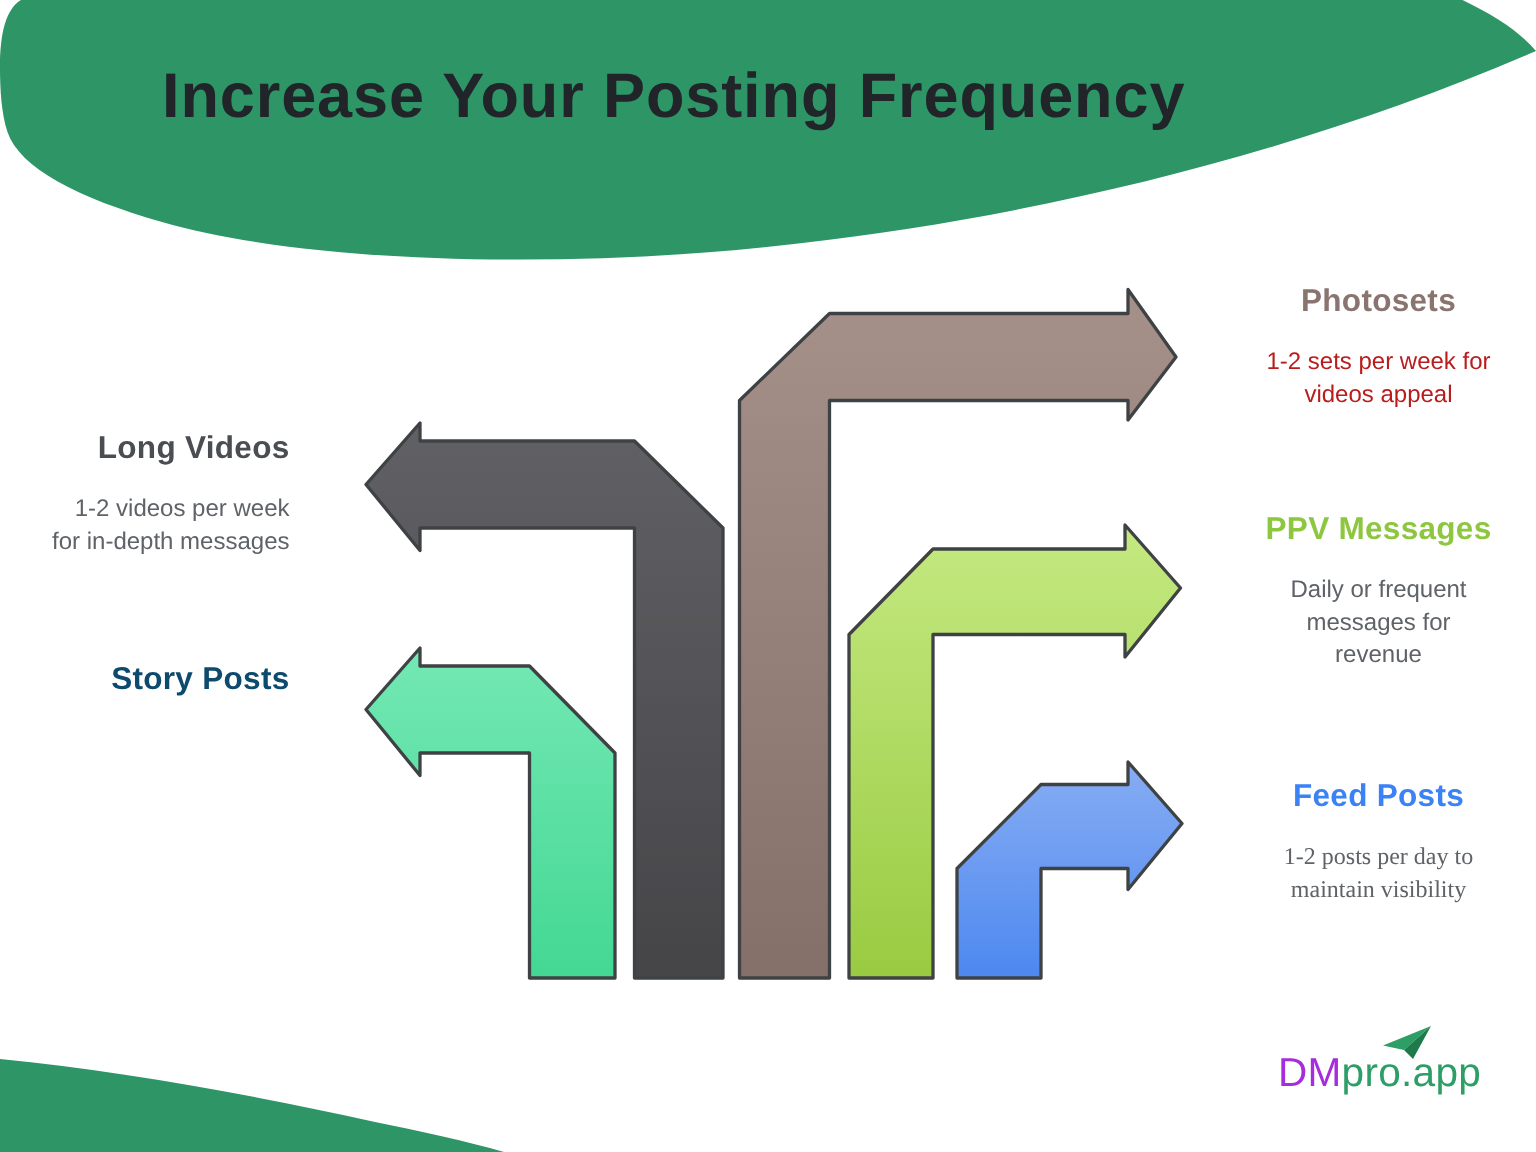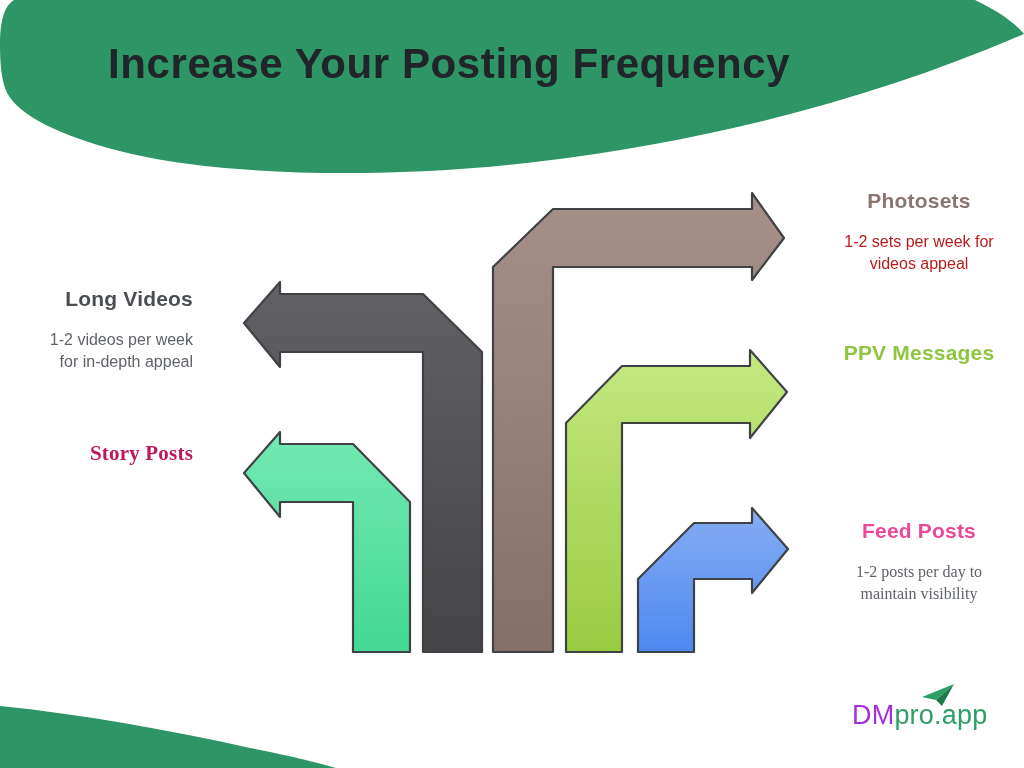--- a/index.html
+++ b/index.html
@@ -85,44 +85,49 @@
 
     <polygon class="arrow" fill="url(#g-blue)" points="638,652 638,579 694,523 752,523 752,508 788,549 752,593 752,579 694,579 694,652" stroke="#3f4245"></polygon>
   </svg>
 
   <div class="page-title" style="color: rgb(33, 37, 41);">Increase Your Posting Frequency</div>
 
   <div class="label-block align-right lb-long-videos">
     <div class="hd" style="color: rgb(74, 77, 82);">Long Videos</div>
     <div class="desc" style="color: rgb(95, 99, 104); text-align: right;">
       <div>1-2 videos per week</div>
-      <div>for in-depth appeal</div>
+      <div>for in-depth messages</div>
       <div></div>
     </div>
   </div>
 
   <div class="label-block align-right lb-story-posts">
-    <div class="hd" style="color: #be185d; font-family: Liberation Serif, serif;">Story Posts</div>
+    <div class="hd" style="color: #0c4a6e;">Story Posts</div>
   </div>
 
   <div class="label-block align-left lb-photosets">
     <div class="hd" style="color: rgb(138, 116, 112);">Photosets</div>
     <div class="desc" style="color: #b91c1c;">
       <div>1-2 sets per week for</div>
       <div>videos appeal</div>
       <div></div>
     </div>
   </div>
 
   <div class="label-block align-left lb-ppv-messages">
     <div class="hd" style="color: rgb(141, 198, 63);">PPV Messages</div>
+    <div class="desc" style="color: rgb(95, 99, 104);">
+      <div>Daily or frequent</div>
+      <div>messages for</div>
+      <div>revenue</div>
+    </div>
   </div>
 
   <div class="label-block align-left lb-feed-posts">
-    <div class="hd" style="color: #ec4899;">Feed Posts</div>
+    <div class="hd" style="color: #3b82f6;">Feed Posts</div>
     <div class="desc" style="color: rgb(95, 99, 104); font-family: Liberation Serif, serif;">
       <div>1-2 posts per day to</div>
       <div>maintain visibility</div>
       <div></div>
     </div>
   </div>
 
   <div class="logo">
     <svg class="plane" width="36" height="24" viewBox="0 0 36 24">
       <polygon points="2,14 34,1 16,17" fill="#2d9e66"></polygon>

